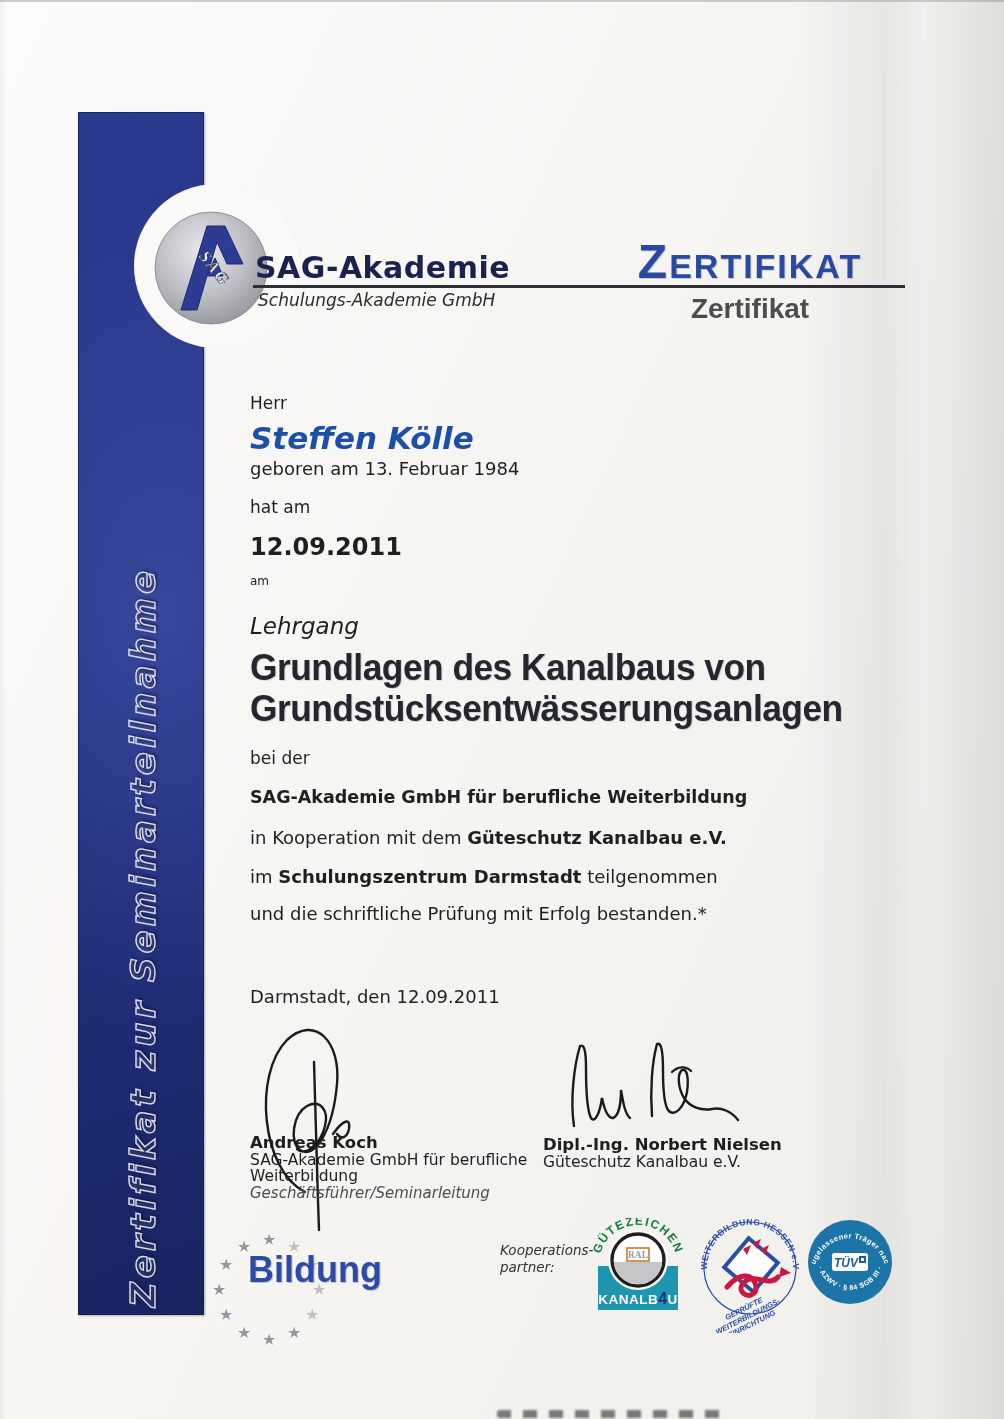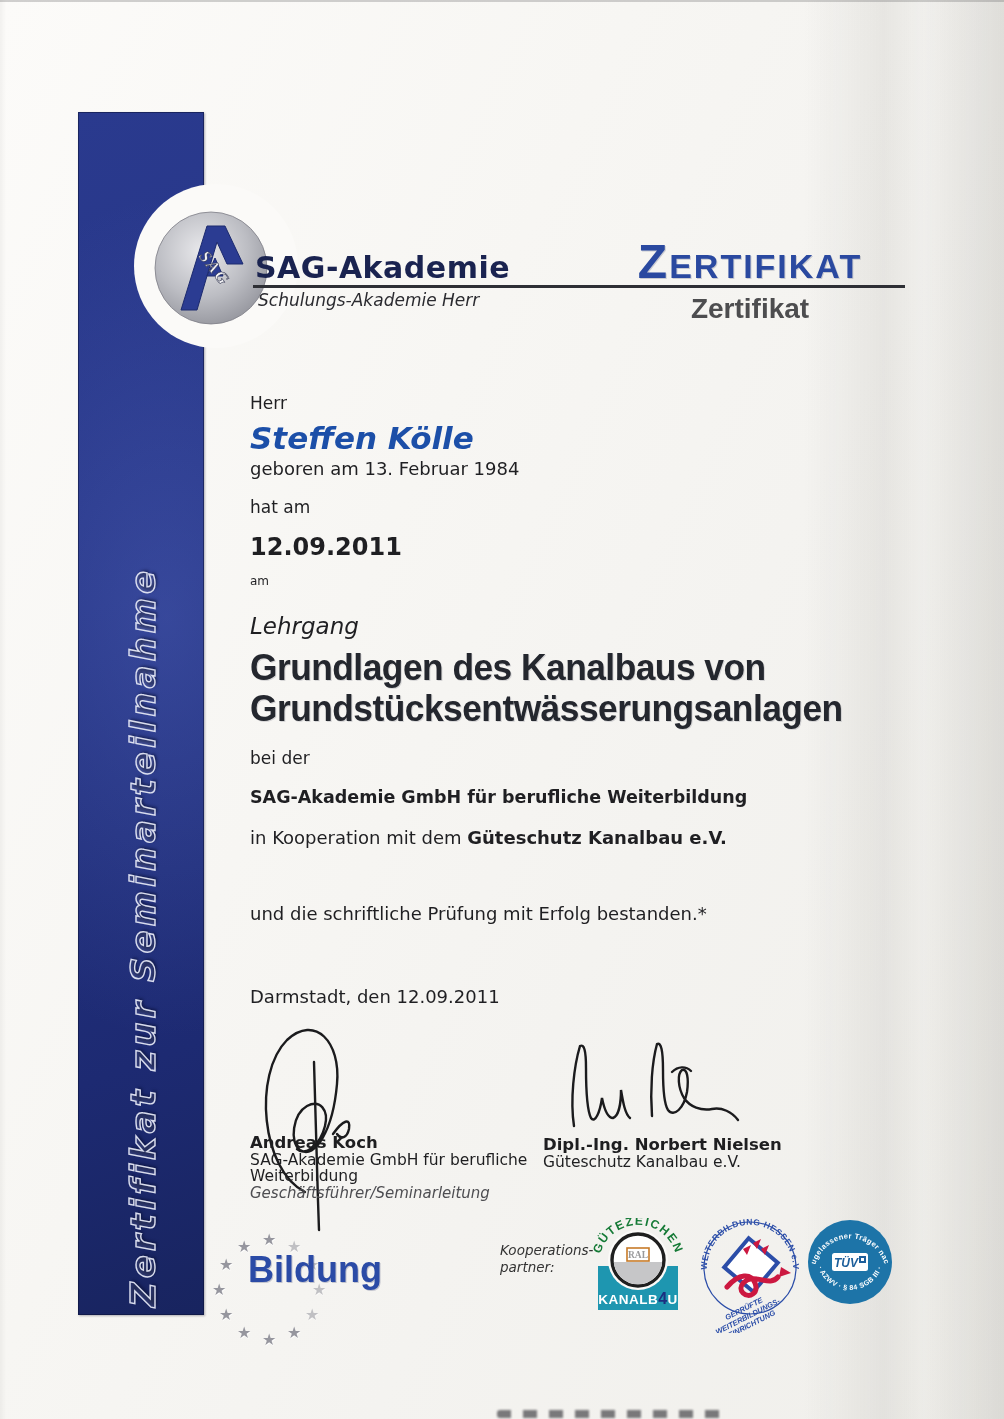--- a/index.html
+++ b/index.html
@@ -118,38 +118,39 @@
       </radialGradient>
     </defs>
     <circle cx="60" cy="60" r="56" fill="url(#silver)" stroke="#7d7e86" stroke-width="0.8"></circle>
     <path d="M 30,102 L 56,18 L 74,18 L 92,56 L 76,56 L 66,34 L 46,102 Z" fill="#2b3c92" stroke="#1c2a6e" stroke-width="1"></path>
     <path d="M 56,68 L 72,68 L 64,50 Z" fill="#2b3c92" stroke="#1c2a6e" stroke-width="1"></path>
     <text x="64" y="66" transform="rotate(52 64 60)" text-anchor="middle" font-family="Liberation Serif, serif" font-style="italic" font-weight="bold" font-size="17" letter-spacing="2" fill="#f2f2f5" stroke="#262a45" stroke-width="0.5">SAG</text>
   </svg>
 
   <div class="abs brand-name">SAG-Akademie</div>
   <div class="abs header-rule"></div>
-  <div class="abs brand-sub">Schulungs-Akademie Herr</div>
+  <div class="abs brand-sub">Schulungs-Akademie GmbH</div>
   <div class="abs cert-title">ZERTIFIKAT</div>
   <div class="abs cert-subtitle">Zertifikat</div>
 
   <div class="abs t salutation">Herr</div>
   <div class="abs t recipient">Steffen Kölle</div>
   <div class="abs t birth">geboren am 13. Februar 1984</div>
   <div class="abs t hatam">hat am</div>
   <div class="abs t cdate">12.09.2011</div>
   <div class="abs t am">am</div>
   <div class="abs t lehrgang">Lehrgang</div>
   <div class="abs t course">
     <div>Grundlagen des Kanalbaus von</div>
     <div>Grundstücksentwässerungsanlagen</div>
   </div>
   <div class="abs t beider">bei der</div>
   <div class="abs t organizer">SAG-Akademie GmbH für berufliche Weiterbildung</div>
   <div class="abs t koop"><span>in Kooperation mit dem </span><span class="b">Güteschutz Kanalbau e.V.</span></div>
+  <div class="abs t ort"><span>im </span><span class="b">Schulungszentrum Darmstadt</span><span> teilgenommen</span></div>
   <div class="abs t exam">und die schriftliche Prüfung mit Erfolg bestanden.*</div>
   <div class="abs t placedate">Darmstadt, den 12.09.2011</div>
 
   <svg class="abs sig-svg" style="left:243px; top:1020px; overflow:visible;" width="130" height="220" viewBox="0 0 130 220">
     <g fill="none" stroke="#1b1b1d" stroke-width="2.4" stroke-linecap="round">
       <path d="M 62,170 C 18,148 10,52 44,18 C 72,-8 98,20 94,62 C 90,108 72,138 57,128 C 46,120 50,92 64,84 C 77,77 86,88 82,104 C 77,124 62,134 54,127"></path>
       <path d="M 71,40 C 72,90 74,150 76,208"></path>
       <path d="M 90,112 C 100,98 108,95 106,107 C 104,116 98,118 94,112"></path>
     </g>
   </svg>

